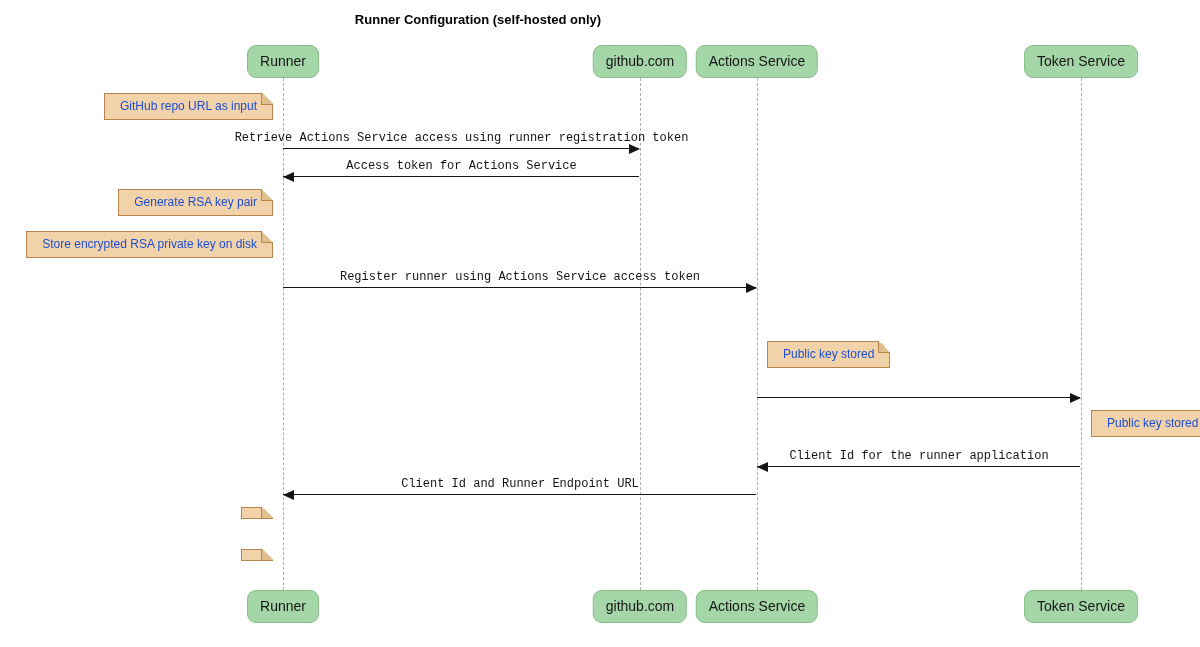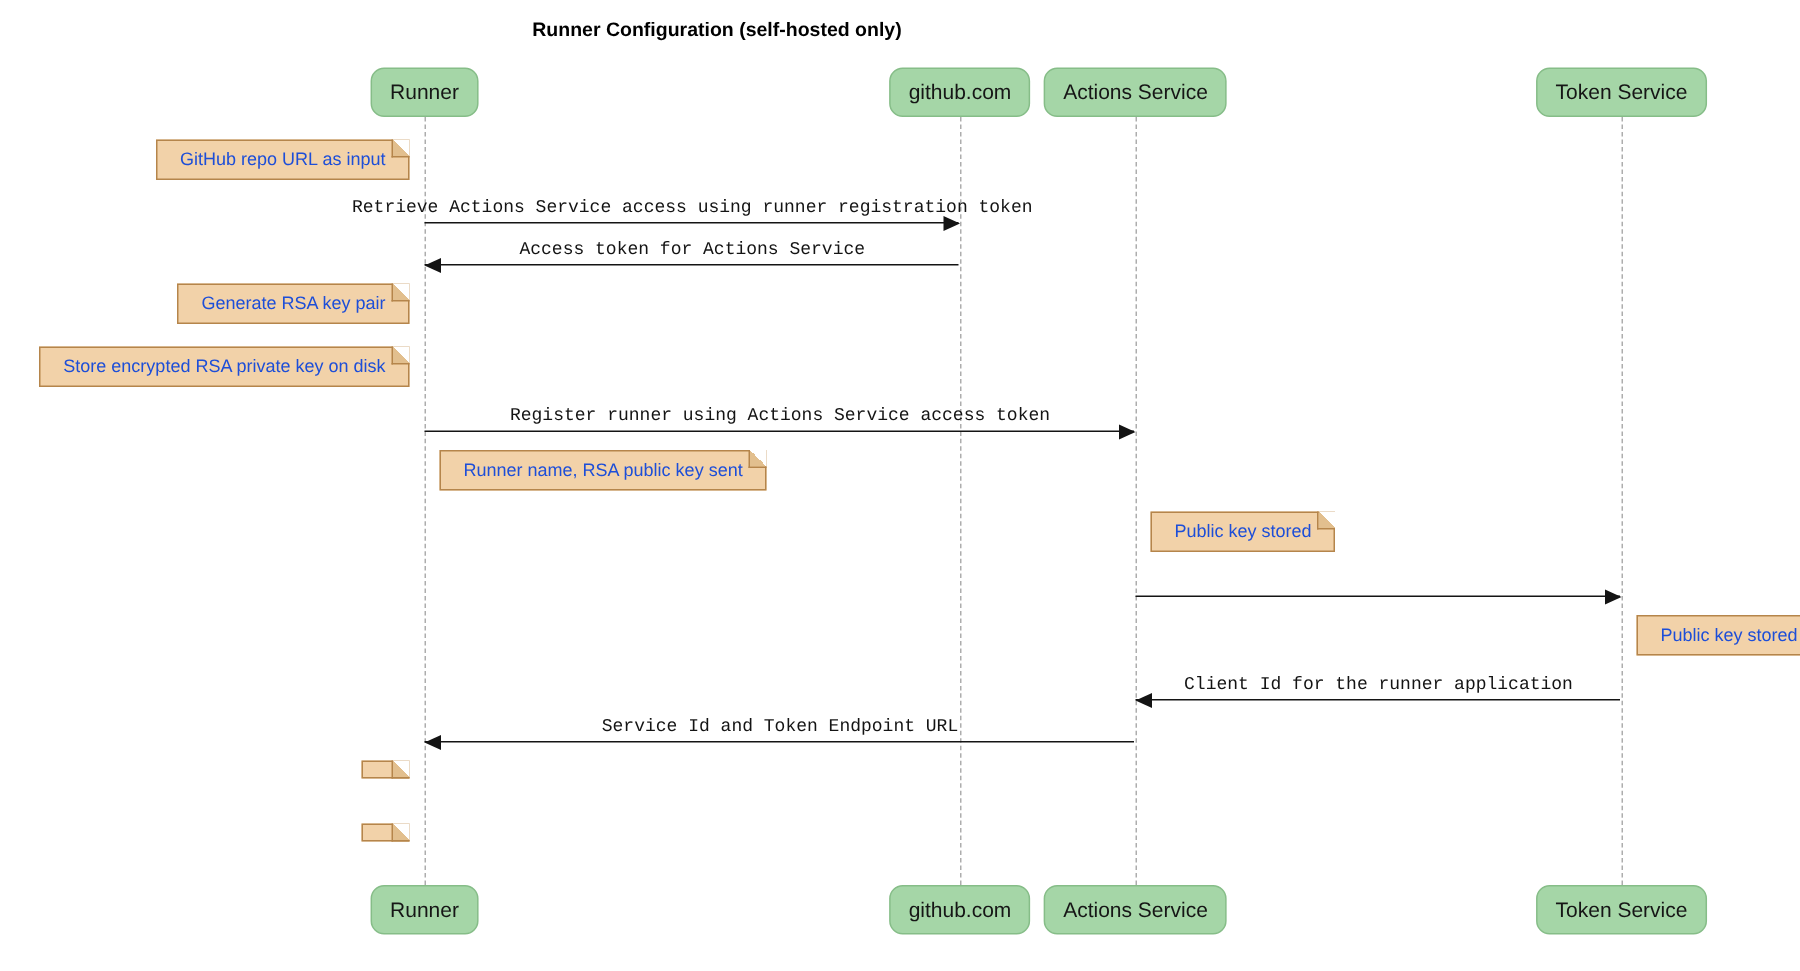--- a/index.html
+++ b/index.html
@@ -100,25 +100,24 @@
     <div class="msg-line" style="left: 283px; top: 287px; width: 473px;"></div>
     <div class="msg-head right" style="left: 746px; top: 282.5px;"></div>
     <div class="msg-label" style="left: 520px; top: 287px;">Register runner using Actions Service access token</div>
     <div class="msg-line" style="left: 757px; top: 397px; width: 323px;"></div>
     <div class="msg-head right" style="left: 1070px; top: 392.5px;"></div>
     <div class="msg-line" style="left: 757px; top: 466px; width: 323px;"></div>
     <div class="msg-head left" style="left: 757px; top: 461.5px;"></div>
     <div class="msg-label" style="left: 919px; top: 466px;">Client Id for the runner application</div>
     <div class="msg-line" style="left: 283px; top: 494px; width: 473px;"></div>
     <div class="msg-head left" style="left: 283px; top: 489.5px;"></div>
-    <div class="msg-label" style="left: 520px; top: 494px;">Service Id and Token Endpoint URL</div>
+    <div class="msg-label" style="left: 520px; top: 494px;">Client Id and Runner Endpoint URL</div>
     <div class="note" style="top: 93px; right: 927px;"><span>GitHub repo URL as input</span><div class="fold"></div></div>
     <div class="note" style="top: 189px; right: 927px;"><span>Generate RSA key pair</span><div class="fold"></div></div>
     <div class="note" style="top: 231px; right: 927px;"><span>Store encrypted RSA private key on disk</span><div class="fold"></div></div>
-    <div class="note" style="top: 300px; left: 293px;"><span>Runner name, RSA public key sent</span><div class="fold"></div></div>
     <div class="note" style="top: 341px; left: 767px;"><span>Public key stored</span><div class="fold"></div></div>
     <div class="note" style="top: 410px; left: 1091px;"><span>Public key stored</span><div class="fold"></div></div>
     <div class="note" style="top: 507px; right: 927px;"><div class="fold"></div></div>
     <div class="note" style="top: 549px; right: 927px;"><div class="fold"></div></div>
     <div class="participant" style="left: 283px; top: 45px;">Runner</div>
     <div class="participant" style="left: 283px; top: 590px;">Runner</div>
     <div class="participant" style="left: 640px; top: 45px;">github.com</div>
     <div class="participant" style="left: 640px; top: 590px;">github.com</div>
     <div class="participant" style="left: 757px; top: 45px;">Actions Service</div>
     <div class="participant" style="left: 757px; top: 590px;">Actions Service</div>

